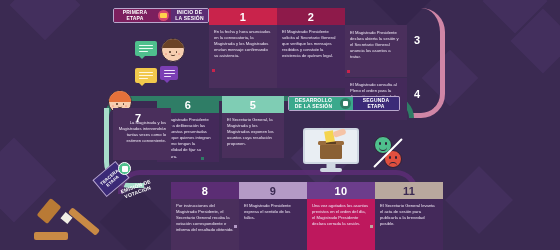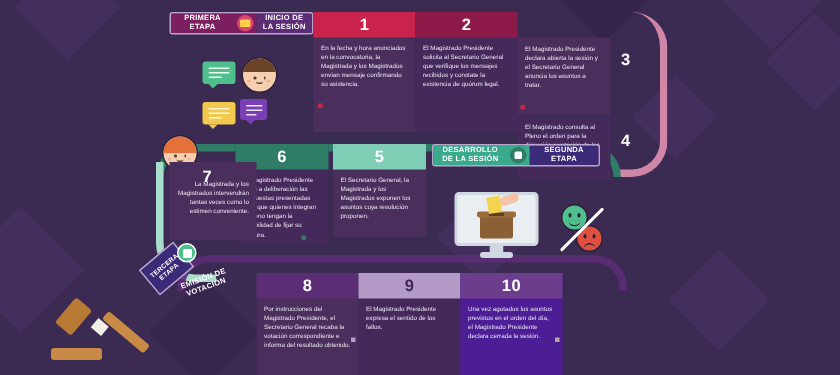--- a/index.html
+++ b/index.html
@@ -329,20 +329,24 @@
     <div class="num-head" style="background:#5b2d74;">8</div>
     <div class="num-body">Por instrucciones del Magistrado Presidente, el Secretario General recaba la votación correspondiente e informa del resultado obtenido.</div>
     <span style="position:absolute;right:2px;bottom:22px;width:3px;height:3px;background:#b49ac6;"></span>
   </div>
 
   <div class="num-box" style="left:239px;top:182px;width:68px;height:68px;background:#44295a;">
     <div class="num-head" style="background:#b49ac6;color:#3b2a52;">9</div>
     <div class="num-body">El Magistrado Presidente expresa el sentido de los fallos.</div>
   </div>
 
-  <div class="num-box" style="left:307px;top:182px;width:68px;height:68px;background:#4c1d95;">
+  <div class="num-box" style="left:307px;top:182px;width:68px;height:68px;background:#be185d;">
     <div class="num-head" style="background:#6c3d8c;">10</div>
     <div class="num-body">Una vez agotados los asuntos previstos en el orden del día, el Magistrado Presidente declara cerrada la sesión.</div>
     <span style="position:absolute;right:2px;bottom:22px;width:3px;height:3px;background:#b9a89e;"></span>
   </div>
 
+  <div class="num-box" style="left:375px;top:182px;width:68px;height:68px;background:#44295a;">
+    <div class="num-head" style="background:#b9a89e;color:#3b2a52;">11</div>
+    <div class="num-body">El Secretario General levanta el acta de sesión para publicarla a la brevedad posible.</div>
+  </div>
 
 </div>
 
 </body></html>

